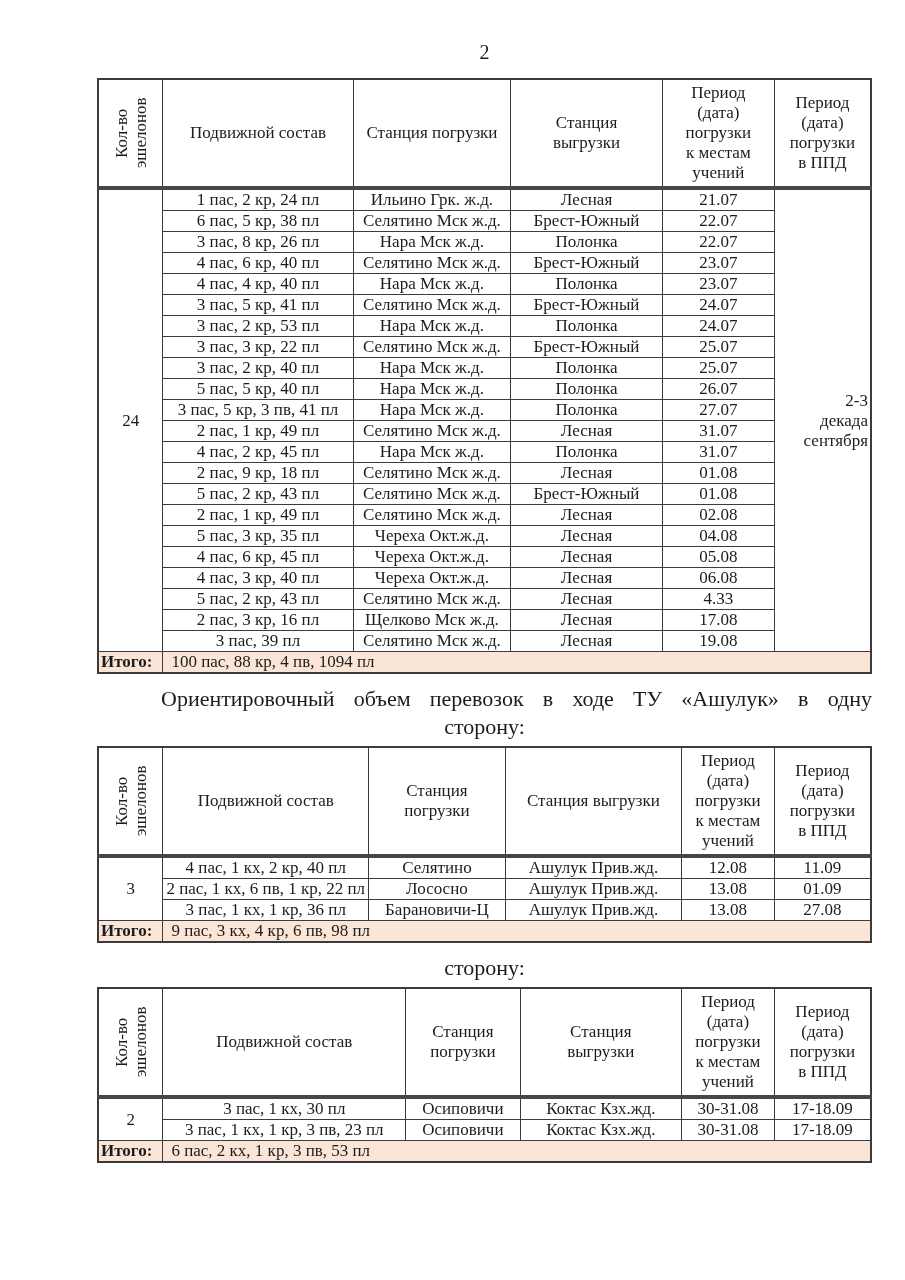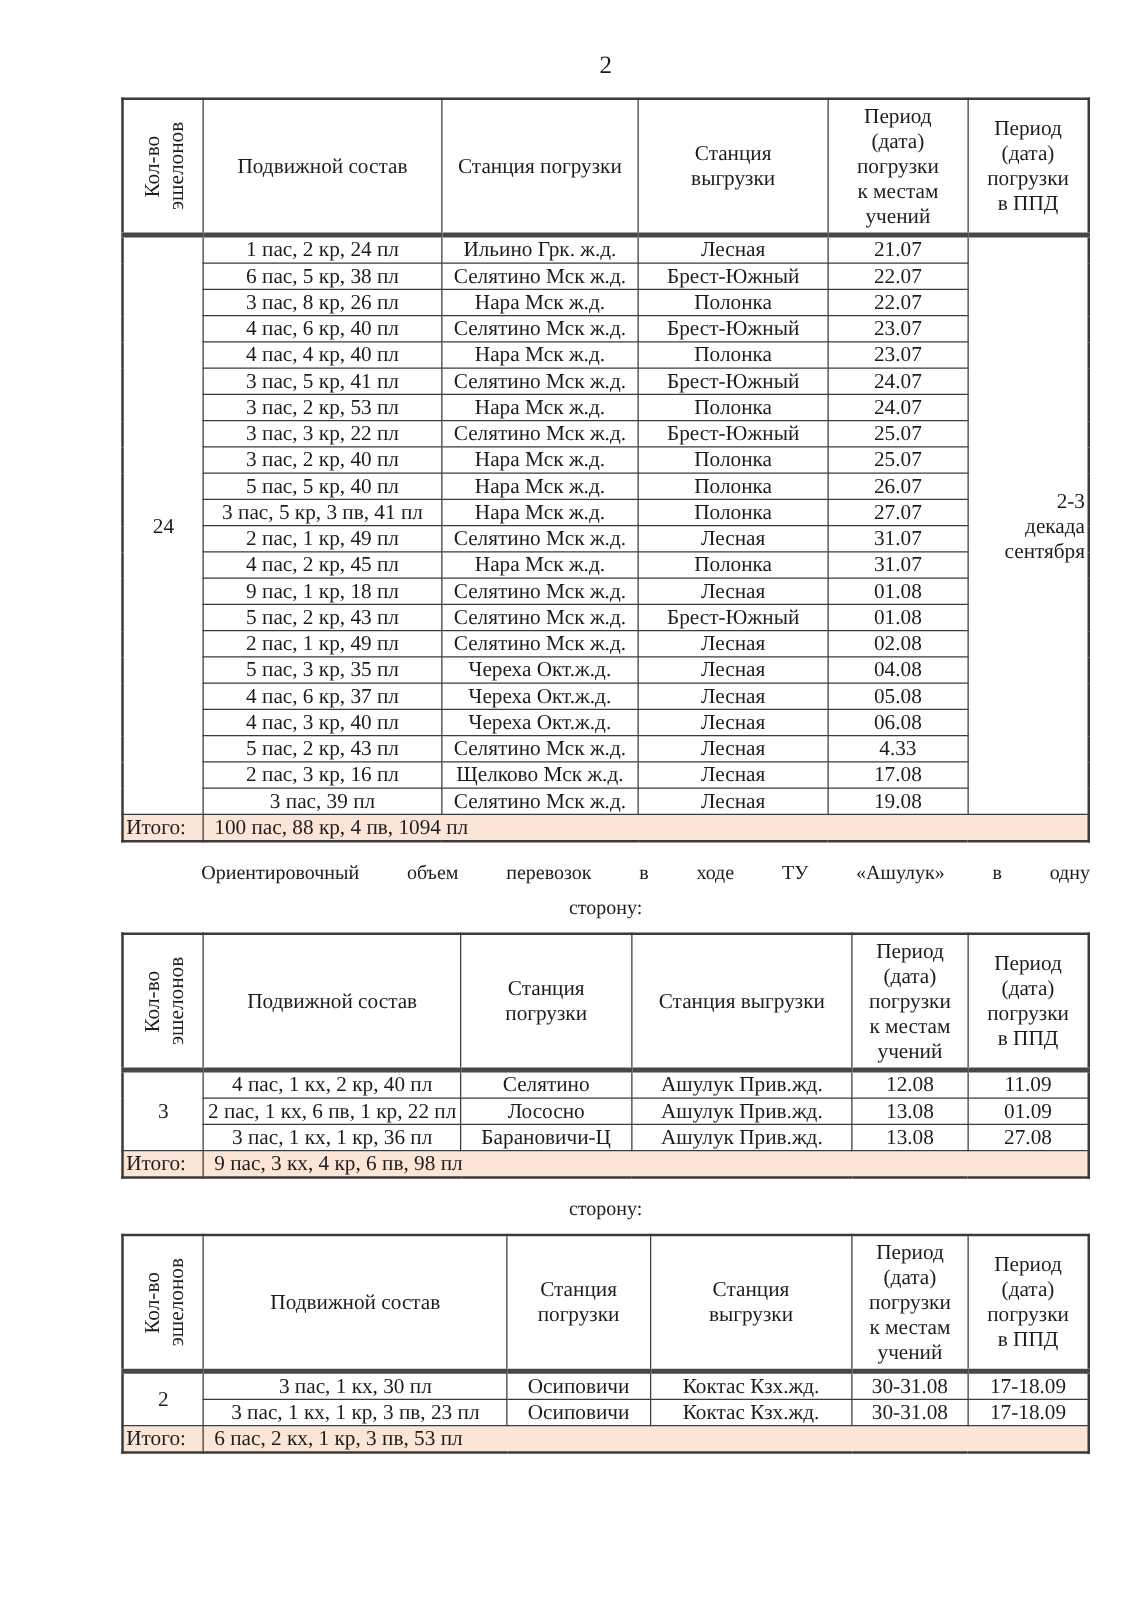--- a/index.html
+++ b/index.html
@@ -20,24 +20,24 @@
   .doc-table th,.doc-table td{border:1.5px solid var(--border);
                   font-size:17px;line-height:20px;text-align:center;
                   vertical-align:middle;padding:0 2px;font-weight:normal;}
   .doc-table thead th{white-space:pre-line;padding:3px 2px;
                   border-bottom:4px solid var(--border-thick);}
   .vhead{writing-mode:vertical-rl;transform:rotate(180deg);
          height:96px;margin:0 auto;line-height:19px;text-align:center;
          white-space:pre-line;}
   .doc-table td.merged-ppd{white-space:pre-line;line-height:20px;text-align:right;}
   .doc-table tr.total-row td{background:var(--peach);}
-  .doc-table td.total-label{text-align:right;padding-right:15px;}
+  .doc-table td.total-label{text-align:right;padding-right:15px;font-weight:bold;}
   .doc-table td.total-value{text-align:left;padding-left:8px;}
 
-  .para{font-size:16px;line-height:28px;margin:11px 0 5px 0;}
+  .para{font-size:22px;line-height:28px;margin:11px 0 5px 0;}
   .para .line1{text-align:justify;text-align-last:justify;text-indent:64px;}
   .para .line2{text-align:center;}
 </style>
 </head>
 <body>
 
 <div class="page">
   <div class="content">
 
     <div class="page-number">2</div>
@@ -147,21 +147,21 @@
             <td>Лесная</td>
             <td>31.07</td>
           </tr>
           <tr>
             <td>4 пас, 2 кр, 45 пл</td>
             <td>Нара Мск ж.д.</td>
             <td>Полонка</td>
             <td>31.07</td>
           </tr>
           <tr>
-            <td>9 пас, 1 кр, 18 пл</td>
+            <td>2 пас, 9 кр, 18 пл</td>
             <td>Селятино Мск ж.д.</td>
             <td>Лесная</td>
             <td>01.08</td>
           </tr>
           <tr>
             <td>5 пас, 2 кр, 43 пл</td>
             <td>Селятино Мск ж.д.</td>
             <td>Брест-Южный</td>
             <td>01.08</td>
           </tr>
@@ -171,21 +171,21 @@
             <td>Лесная</td>
             <td>02.08</td>
           </tr>
           <tr>
             <td>5 пас, 3 кр, 35 пл</td>
             <td>Череха Окт.ж.д.</td>
             <td>Лесная</td>
             <td>04.08</td>
           </tr>
           <tr>
-            <td>4 пас, 6 кр, 37 пл</td>
+            <td>4 пас, 6 кр, 45 пл</td>
             <td>Череха Окт.ж.д.</td>
             <td>Лесная</td>
             <td>05.08</td>
           </tr>
           <tr>
             <td>4 пас, 3 кр, 40 пл</td>
             <td>Череха Окт.ж.д.</td>
             <td>Лесная</td>
             <td>06.08</td>
           </tr>

